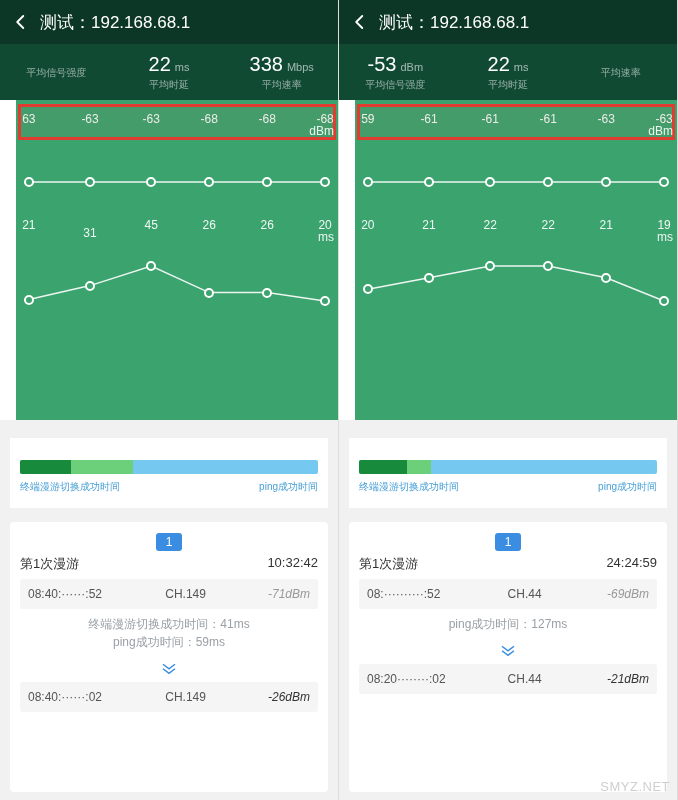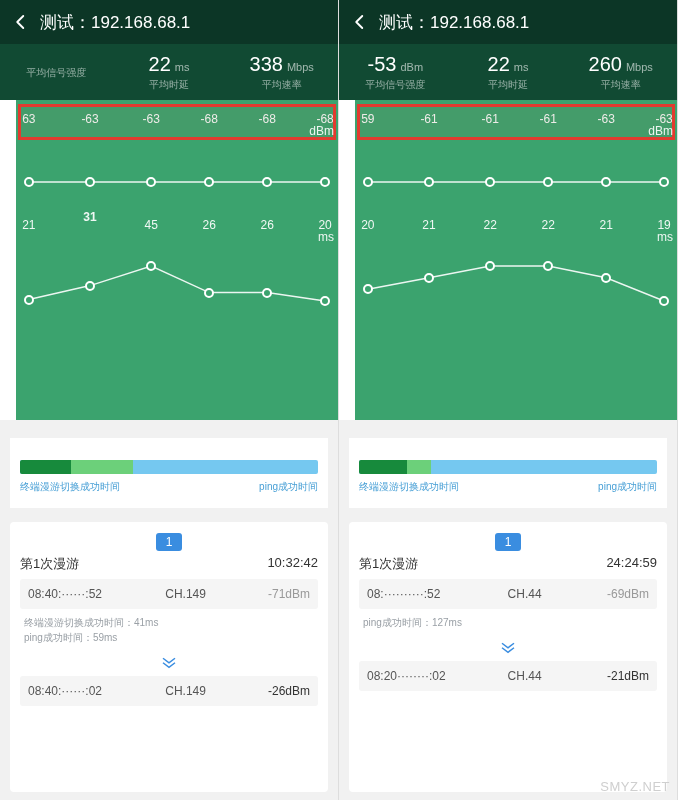--- a/index.html
+++ b/index.html
@@ -184,25 +184,25 @@
     height: 30px;
     display: flex;
     align-items: center;
     font-size: 12px;
     color: #555;
     border-radius: 3px;
     padding: 0 8px;
   }
   .roam-row .mac { flex: 1.4; }
   .roam-row .ch  { flex: 1; text-align: center; }
-  .roam-row .dbm { flex: 1; text-align: right; color: #999; }
+  .roam-row .dbm { flex: 1; text-align: right; color: #999; font-style: italic; }
   .perf {
-    font-size: 10px;
+    font-size: 12px;
     color: #9aa0a6;
-    text-align: left;
+    text-align: center;
     padding: 6px 4px;
     line-height: 1.5;
   }
   .expand {
     text-align: center;
     color: #3a8de0;
     font-size: 14px;
     padding: 4px 0;
   }
 
@@ -261,21 +261,21 @@
         <div class="datapoint" style="left: 96%; top: 12px;">-68</div>
         <div class="marker" style="left: 96%; top: 82px;"></div>
         <div class="unit-tag" style="bottom: auto; top: 24px;">dBm</div>
       </div>
       <div class="chart two">
         <svg class="lines" viewBox="0 0 339 112" preserveAspectRatio="none">
           <path d="M13.6 93.6 L78.0 79.6 L142.4 60.0 L203.4 86.6 L264.4 86.6 L325.4 95.0" stroke="rgba(255,255,255,0.9)" stroke-width="1.5" fill="none"></path>
         </svg>
         <div class="datapoint" style="left: 4%; top: 12px;">21</div>
         <div class="marker" style="left: 4%; top: 93.6px;"></div>
-        <div class="datapoint" style="left: 23%; top: 4px; font-weight: bold;">31</div>
+        <div class="datapoint" style="left: 23%; top: 20px;">31</div>
         <div class="marker" style="left: 23%; top: 79.6px;"></div>
         <div class="datapoint" style="left: 42%; top: 12px;">45</div>
         <div class="marker" style="left: 42%; top: 60px;"></div>
         <div class="datapoint" style="left: 60%; top: 12px;">26</div>
         <div class="marker" style="left: 60%; top: 86.6px;"></div>
         <div class="datapoint" style="left: 78%; top: 12px;">26</div>
         <div class="marker" style="left: 78%; top: 86.6px;"></div>
         <div class="datapoint" style="left: 96%; top: 12px;">20</div>
         <div class="marker" style="left: 96%; top: 95px;"></div>
         <div class="unit-tag" style="bottom: auto; top: 24px;">ms</div>
@@ -335,21 +335,20 @@
     <div class="stats">
       <div class="stat">
       <div><span class="val">-53</span><span class="unit">dBm</span></div>
       <div class="cap">平均信号强度</div>
       </div>
       <div class="stat">
       <div><span class="val">22</span><span class="unit">ms</span></div>
       <div class="cap">平均时延</div>
       </div>
       <div class="stat">
-      <div><span class="val">260</span><span class="unit">Mbps</span></div>
       <div class="cap">平均速率</div>
       </div>
     </div>
     <div class="chart-area">
       <div class="chart one">
         <svg class="lines" viewBox="0 0 339 106" preserveAspectRatio="none">
           <path d="M13.6 82.0 L78.0 82.0 L142.4 82.0 L203.4 82.0 L264.4 82.0 L325.4 82.0" stroke="rgba(255,255,255,0.9)" stroke-width="1.5" fill="none"></path>
         </svg>
         <div class="highlight"></div>
         <div class="datapoint" style="left: 4%; top: 12px;">59</div>

